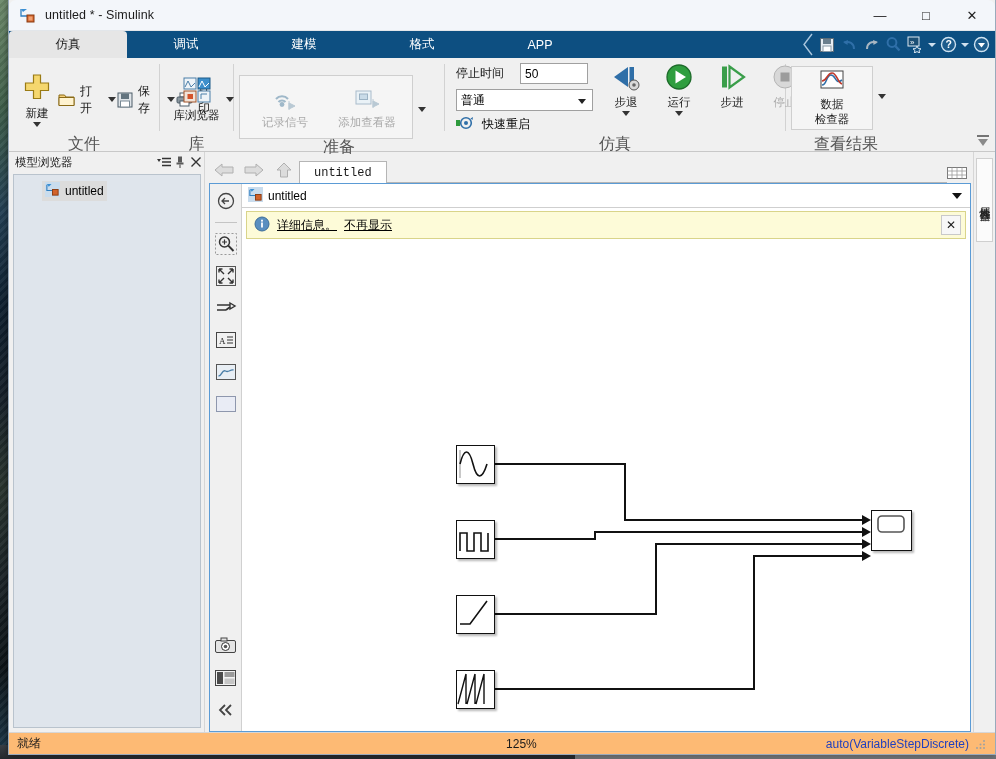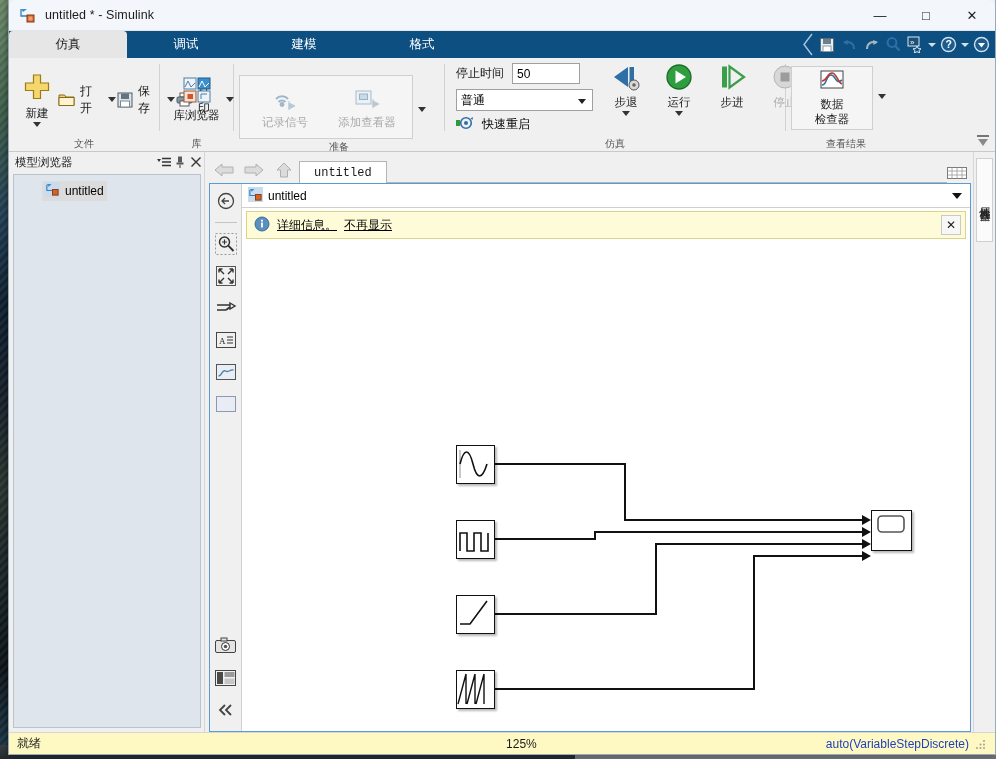--- a/index.html
+++ b/index.html
@@ -77,21 +77,21 @@
   .caretw::after{ content:""; border-left:4px solid transparent; border-right:4px solid transparent;
                   border-top:4px solid #cfe0ee; }
 
   
   #ribbon {
     height: 94px; background: #f0f0f0; display: flex;
     border-bottom: 1px solid #c8c8c8; position: relative;
   }
   .rgroup { display: flex; flex-direction: column; height: 94px; position: relative; }
   .rgroup > .gbody { flex: 1; display: flex; align-items: center; padding: 3px 5px 0 5px; }
-  .glabel { height: 16px; font-size: 10px; color: #555; text-align: center; line-height: 16px; }
+  .glabel { height: 16px; font-size: 16px; color: #555; text-align: center; line-height: 16px; }
   .gsep { width:1px; background:#d2d2d2; margin:6px 0 20px 0; align-self:stretch; }
 
   .bigbtn {
     width: 46px; display:flex; flex-direction:column; align-items:center; justify-content:flex-start;
     font-size: 11.5px; color:#1a1a1a; padding-top:2px;
   }
   .bigbtn .lbl { margin-top:2px; }
   .dcaret { width:100%; display:flex; justify-content:center; margin-top:1px; }
   .dcaret::after{ content:""; border-left:4px solid transparent; border-right:4px solid transparent;
                   border-top:5px solid #333; }
@@ -191,21 +191,21 @@
            border-left:9px solid #111; }
 
   
   #propstrip { width:22px; background:#f0f0f0; border-left:1px solid #d6d6d6;
                display:flex; justify-content:center; padding-top:6px; }
   #propstrip .vtab { width:17px; background:#fbfbfb; border:1px solid #cfcfcf;
                      padding:6px 0; writing-mode:vertical-rl; font-size:11px; color:#222;
                      letter-spacing:1px; height:84px; text-align:center; }
 
   
-  #statusbar { height:22px; background:#fef9c3; border-top:1px solid #d6d6d6;
+  #statusbar { height:22px; background:#fdba74; border-top:1px solid #d6d6d6;
                display:flex; align-items:center; font-size:12px; color:#1a1a1a; padding:0 8px; }
   #statusbar .sb-left { width:200px; }
   #statusbar .sb-center { flex:1; text-align:center; }
   #statusbar .sb-right { color:#1f3fbf; }
   #statusbar .grip { width:12px; height:12px; margin-left:6px; }
 </style>
 </head>
 <body>
 
 <div id="desktop"></div>
@@ -228,20 +228,21 @@
       <div class="wbtn">□</div>
       <div class="wbtn">✕</div>
     </div>
   </div>
 
   <div id="tabbar">
     <div class="rtab active">仿真</div>
     <div class="rtab">调试</div>
     <div class="rtab">建模</div>
     <div class="rtab">格式</div>
+    <div class="rtab">APP</div>
 
     <div id="qat">
       <div class="qatsep">
         <svg width="14" height="25" viewBox="0 0 14 25">
             <path d="M11 2 L3 12.5 L11 23" stroke="#a9c6de" stroke-width="1.4" fill="none"></path>
           </svg>
       </div>
       <span class="qicon">
         <svg width="16" height="16" viewBox="0 0 16 16">
           <rect x="1.5" y="1.5" width="13" height="13" fill="#e8eef3" stroke="#5b6d7a"></rect>
@@ -392,21 +393,21 @@
         </div>
         <div class="groupcaret"></div>
       </div>
       <div class="glabel">准备</div>
     </div>
     <div class="gsep"></div>
 
     <div class="rgroup" style="width:340px">
       <div class="gbody" style="align-items:flex-start;padding-top:5px">
         <div style="display:flex;flex-direction:column;gap:5px;width:162px;padding-left:6px">
-          <div style="display:flex;align-items:center;gap:8px">
+          <div style="display:flex;align-items:center;gap:16px">
             <span class="field-label">停止时间</span>
             <input class="txtinput" type="text" value="50" style="">
           </div>
           <div class="selbox">
             <span>普通</span>
           </div>
           <div style="display:flex;align-items:center;gap:8px;font-size:12px">
             <span>
               <svg width="18" height="14" viewBox="0 0 18 14">
                 <rect x="0" y="4" width="4" height="6" fill="#2e9a3c"></rect>

